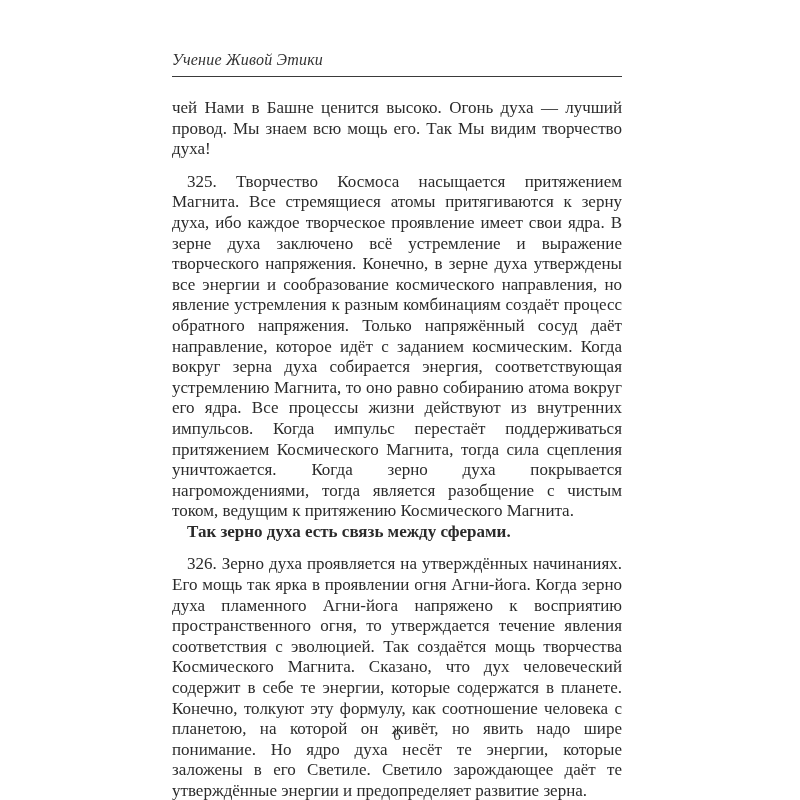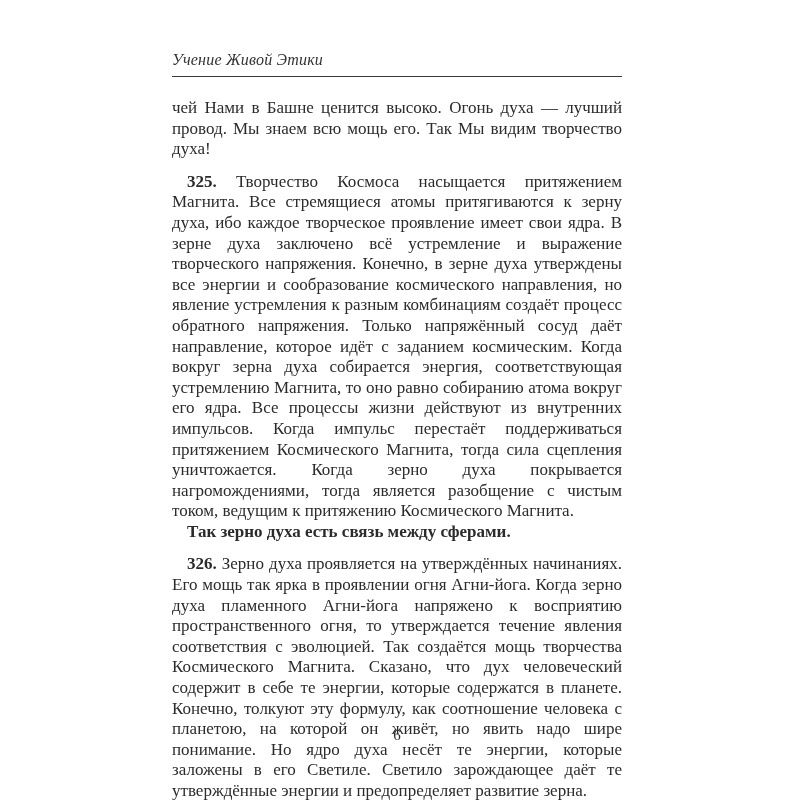--- a/index.html
+++ b/index.html
@@ -57,21 +57,21 @@
   }
   p.plain {
     text-indent: 15px;
     font-weight: bold;
   }
   p.numbered {
     margin-top: 12px;
     text-indent: 15px;
   }
   .pnum {
-    font-weight: bold;
+    font-weight: normal;
   }
   .page-number {
     position: absolute;
     top: 725px;
     left: 172px;
     width: 450px;
     text-align: center;
     font-size: 15px;
     line-height: 20px;
     color: #2b2b2b;

